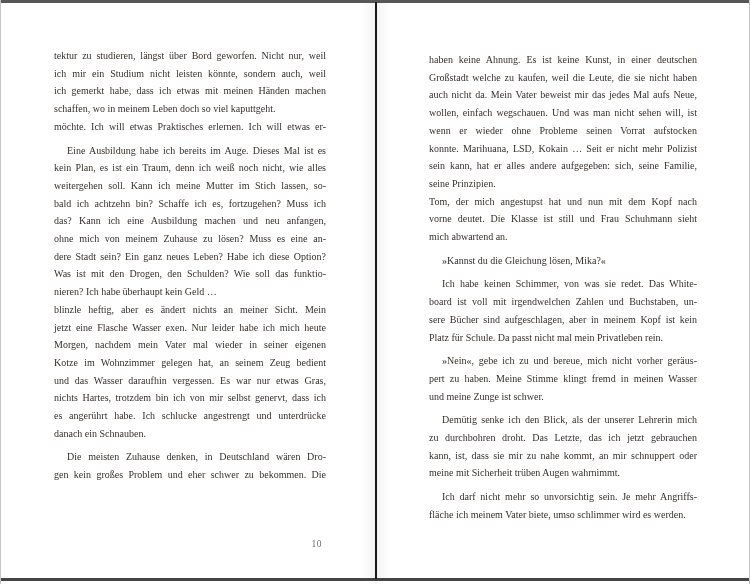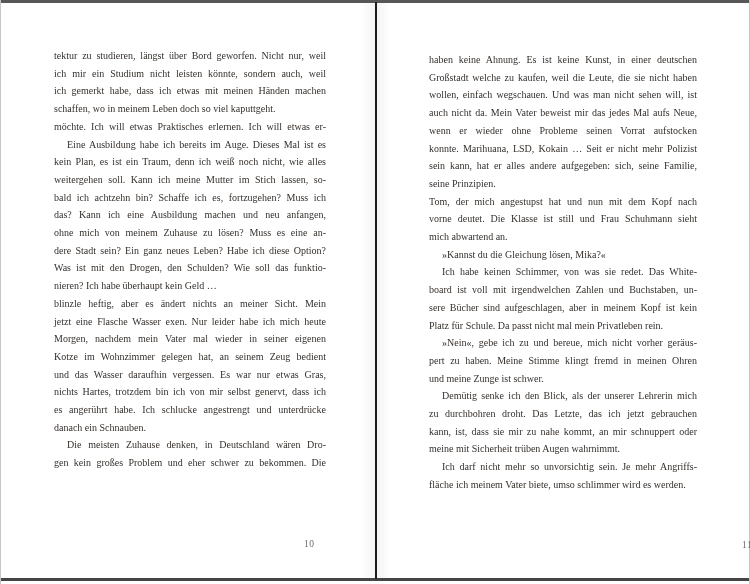--- a/index.html
+++ b/index.html
@@ -28,26 +28,26 @@
     position: absolute;
     color: #35302c;
     font-size: 10px;
     line-height: 17.7px;
   }
   .text-block-left  { left: 54px;  top: 47px; width: 272px; }
   .text-block-right { left: 429px; top: 51px; width: 268px; }
 
   .line { text-align: justify; text-align-last: justify; white-space: normal; }
   .line.end { text-align-last: left; }
-  .line.indent { text-indent: 13px; }
+  .line.indent { text-indent: 13px; margin-top: 6px; }
 
   .page-number {
     position: absolute;
     width: 18px;
-    text-align: left;
+    text-align: right;
     font-size: 9.5px;
     letter-spacing: 0.5px;
     color: #6e6e6e;
   }
   .page-number-left  { left: 304px; top: 539px; }
   .page-number-right { left: 696px; top: 540px; margin-left: 46px; }
 </style>
 </head>
 <body>
 
@@ -85,36 +85,36 @@
     <div class="line">und das Wasser daraufhin vergessen. Es war nur etwas Gras,</div>
     <div class="line">nichts Hartes, trotzdem bin ich von mir selbst genervt, dass ich</div>
     <div class="line">es angerührt habe. Ich schlucke angestrengt und unterdrücke</div>
     <div class="line end">danach ein Schnauben.</div>
     <div class="line indent">Die meisten Zuhause denken, in Deutschland wären Dro-</div>
     <div class="line">gen kein großes Problem und eher schwer zu bekommen. Die</div>
   </div>
 <div class="text-block text-block-right">
     <div class="line">haben keine Ahnung. Es ist keine Kunst, in einer deutschen</div>
     <div class="line">Großstadt welche zu kaufen, weil die Leute, die sie nicht haben</div>
+    <div class="line">auch nicht da. Mein Vater beweist mir das jedes Mal aufs Neue,</div>
     <div class="line">wollen, einfach wegschauen. Und was man nicht sehen will, ist</div>
-    <div class="line">auch nicht da. Mein Vater beweist mir das jedes Mal aufs Neue,</div>
     <div class="line">wenn er wieder ohne Probleme seinen Vorrat aufstocken</div>
     <div class="line">konnte. Marihuana, LSD, Kokain … Seit er nicht mehr Polizist</div>
     <div class="line">sein kann, hat er alles andere aufgegeben: sich, seine Familie,</div>
     <div class="line end">seine Prinzipien.</div>
     <div class="line">Tom, der mich angestupst hat und nun mit dem Kopf nach</div>
     <div class="line">vorne deutet. Die Klasse ist still und Frau Schuhmann sieht</div>
     <div class="line end">mich abwartend an.</div>
     <div class="line indent end">»Kannst du die Gleichung lösen, Mika?«</div>
     <div class="line indent">Ich habe keinen Schimmer, von was sie redet. Das White-</div>
     <div class="line">board ist voll mit irgendwelchen Zahlen und Buchstaben, un-</div>
     <div class="line">sere Bücher sind aufgeschlagen, aber in meinem Kopf ist kein</div>
     <div class="line end">Platz für Schule. Da passt nicht mal mein Privatleben rein.</div>
     <div class="line indent">»Nein«, gebe ich zu und bereue, mich nicht vorher geräus-</div>
-    <div class="line">pert zu haben. Meine Stimme klingt fremd in meinen Ohren</div>
+    <div class="line">pert zu haben. Meine Stimme klingt fremd in meinen Wasser</div>
     <div class="line end">und meine Zunge ist schwer.</div>
     <div class="line indent">Demütig senke ich den Blick, als der unserer Lehrerin mich</div>
     <div class="line">zu durchbohren droht. Das Letzte, das ich jetzt gebrauchen</div>
     <div class="line">kann, ist, dass sie mir zu nahe kommt, an mir schnuppert oder</div>
     <div class="line end">meine mit Sicherheit trüben Augen wahrnimmt.</div>
     <div class="line indent">Ich darf nicht mehr so unvorsichtig sein. Je mehr Angriffs-</div>
     <div class="line end">fläche ich meinem Vater biete, umso schlimmer wird es werden.</div>
   </div>
 
 <div class="page-number page-number-left">10</div>

